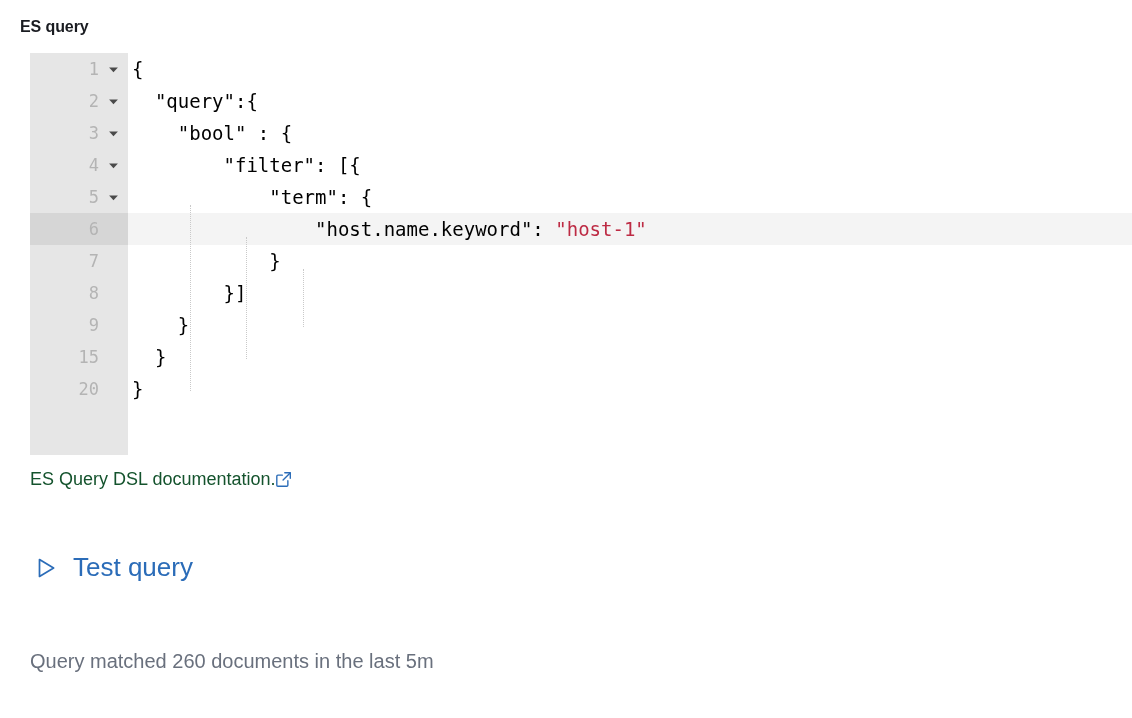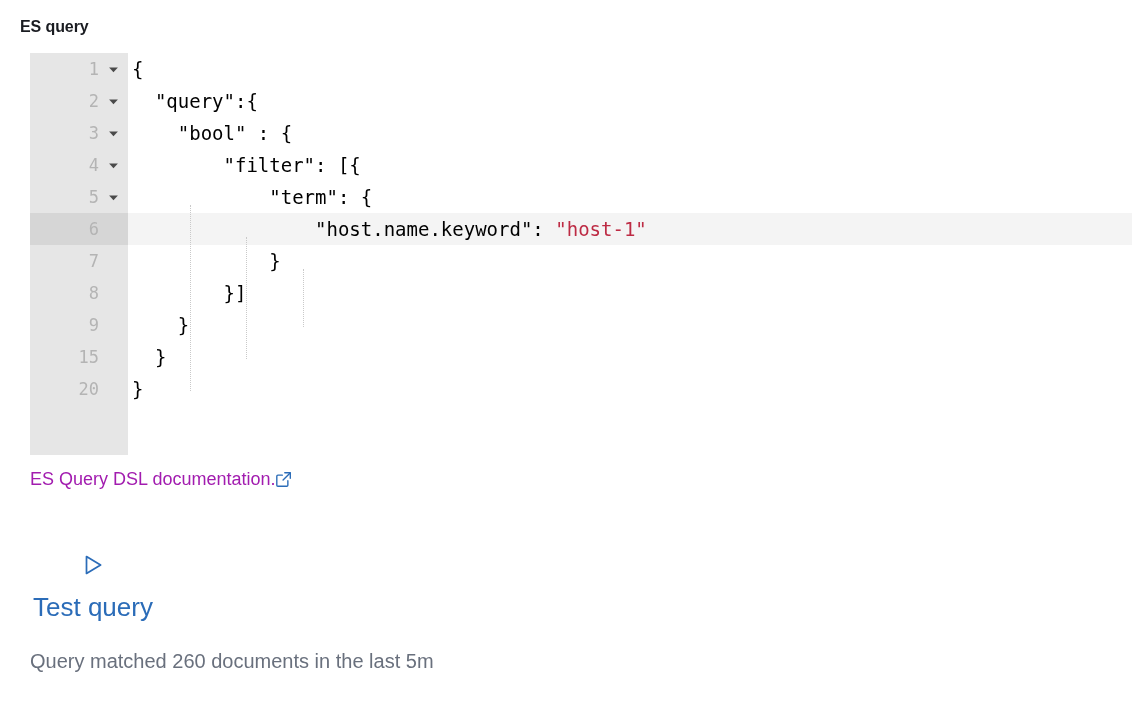--- a/index.html
+++ b/index.html
@@ -122,21 +122,21 @@
 
   
   .doc-link {
     position: absolute;
     left: 30px;
     top: 470px;
     display: inline-flex;
     align-items: center;
     gap: 0;
     font-size: 18px;
-    color: #a21caf;
+    color: #14532d;
     text-decoration: none;
     cursor: pointer;
   }
   .doc-link .label { line-height: 1; }
   .ext-icon { display: inline-flex; }
 
   
   .test-query {
     position: absolute;
     left: 33px;
@@ -144,21 +144,20 @@
     display: inline-flex;
     align-items: center;
     gap: 14px;
     background: none;
     border: none;
     padding: 0;
     cursor: pointer;
     font-family: "Liberation Sans", sans-serif;
     font-size: 26px;
     color: #2b6cb8;
-    flex-direction: column;
   }
   .play-icon { display: inline-flex; }
 
   
   .status-text {
     position: absolute;
     left: 30px;
     top: 650px;
     font-size: 20px;
     color: #69707d;

